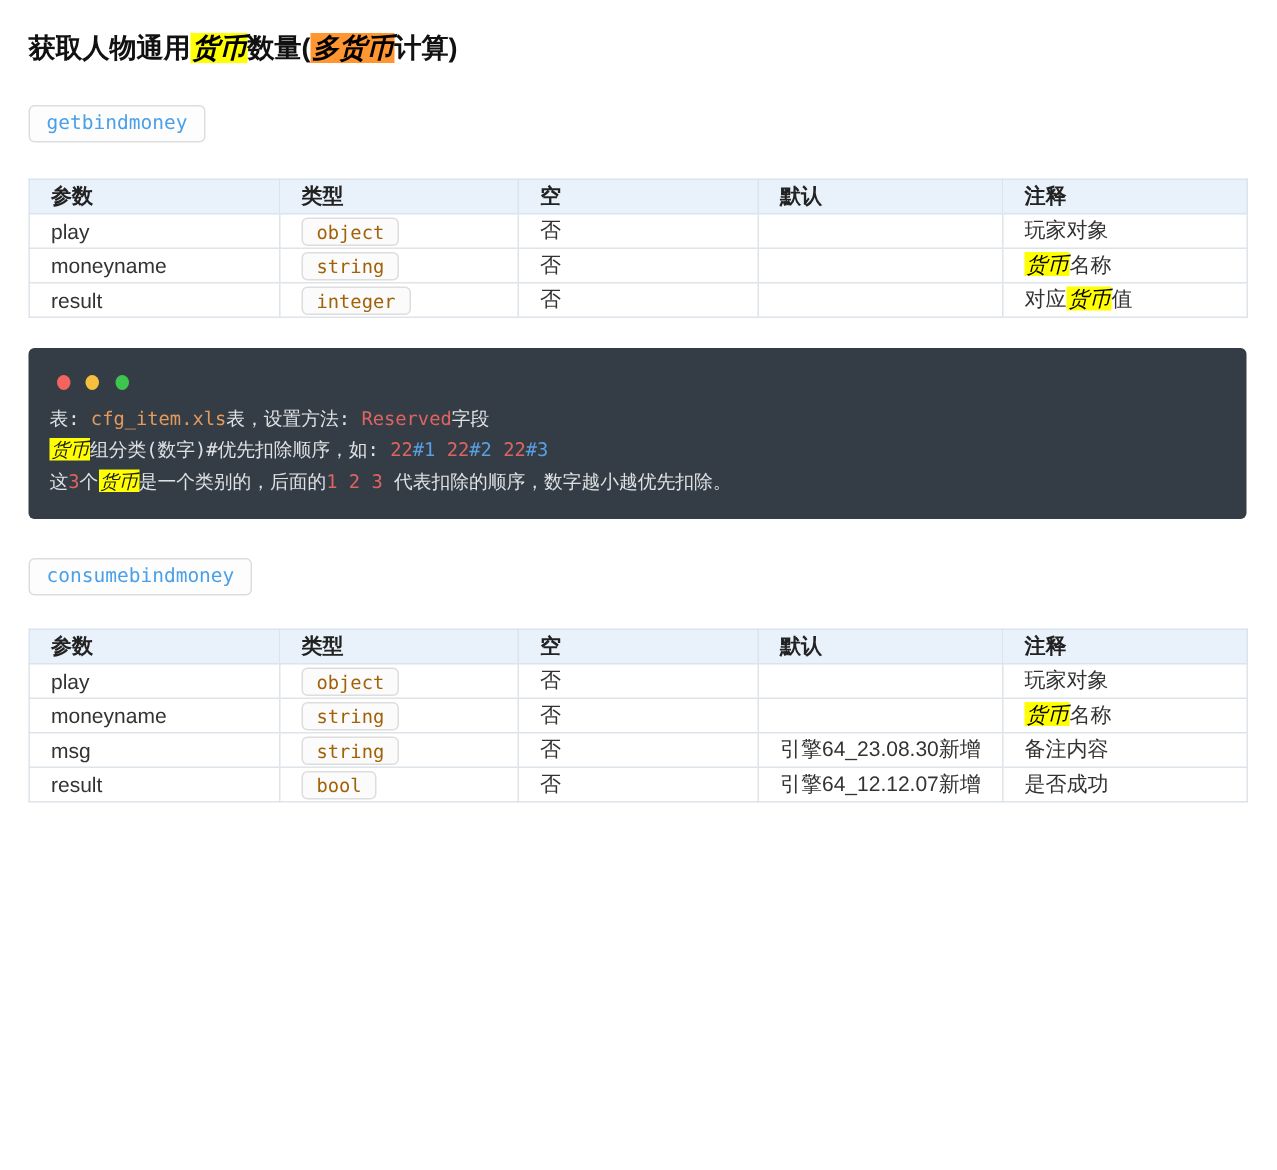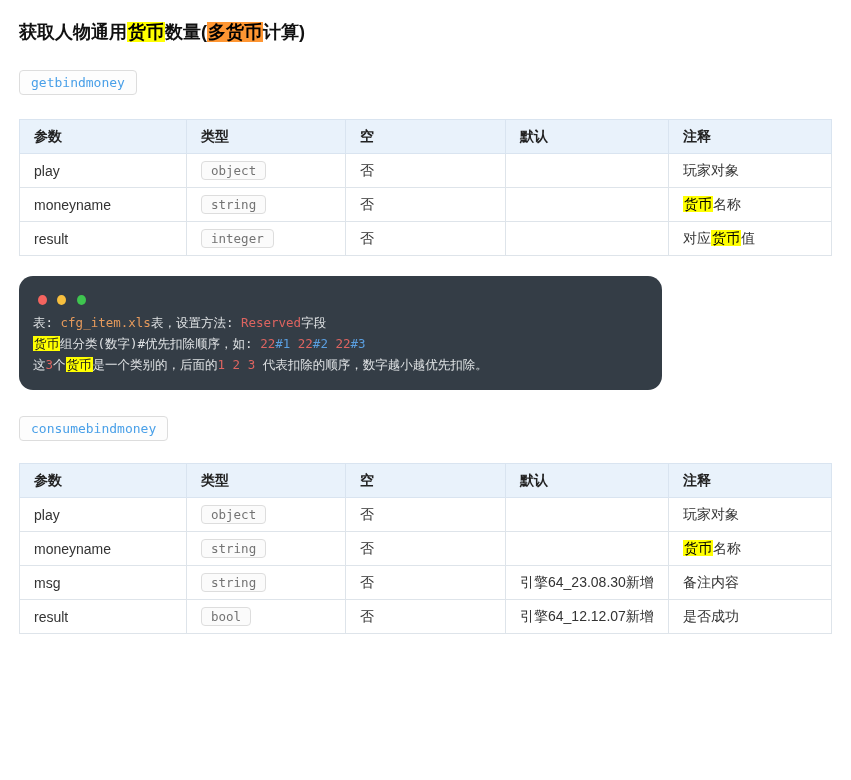--- a/index.html
+++ b/index.html
@@ -11,55 +11,55 @@
     color: #333;
     overflow: hidden;
   }
   .wrap { padding: 20px 19px 0 19px; }
 
   h1.doc-heading {
     font-size: 18px; line-height: 24px; font-weight: bold;
     color: #111; margin: 0;
   }
   h1.second { margin-top: 26px; }
-  mark { padding: 0 1px; }
+  mark { padding: 0 1px; font-style: italic; }
   mark.hl-y { background: #ffff00; color: #000; }
   mark.hl-o { background: #ff9632; color: #000; }
 
   .api-tag {
     display: inline-block; margin-top: 26px;
     border: 1px solid #dddddd; border-radius: 4px;
     background: #fdfdfd; padding: 4px 11px;
     font-family: "DejaVu Sans Mono", monospace;
     font-size: 13px; color: #4aa0e8;
   }
 
   table.params {
     border-collapse: collapse; table-layout: fixed;
     width: 812px; margin-top: 24px; font-size: 14px;
   }
   .params th, .params td {
-    border: 1px solid #dee4ea; padding: 0 14px; height: 34px;
+    border: 1px solid #dee4ea; padding: 0 14px; height: 23px;
     text-align: left; vertical-align: middle;
     overflow: hidden; white-space: nowrap;
   }
   .params th {
     background: #e9f2fb; font-weight: bold; color: #222;
     border-color: #d9e4f0;
   }
   .type-tag {
     display: inline-block; border: 1px solid #dddddd; border-radius: 4px;
     background: #fbfbfb; padding: 1px 9px;
     font-family: "DejaVu Sans Mono", monospace;
-    font-size: 12.5px; color: #737373;
+    font-size: 12.5px; color: #a16207;
   }
 
   .code-block {
-    margin-top: 20px; width: 643px;
-    background: #343d46; border-radius: 14px;
+    margin-top: 20px; width: 812px;
+    background: #343d46; border-radius: 4px;
     padding: 13px 16px 15px 14px;
   }
   .dots { height: 10px; margin: 2px 0 11px 5px; }
   .dot { display: inline-block; width: 9px; height: 10px; border-radius: 50%; margin-right: 6px; }
   .dot-red    { background: #f4645f; }
   .dot-yellow { background: #f7bf3e; }
   .dot-green  { background: #3ec54f; }
   .code-line {
     font-family: "DejaVu Sans Mono", monospace;
     font-size: 12.5px; line-height: 21px; color: #dfe2e4;

